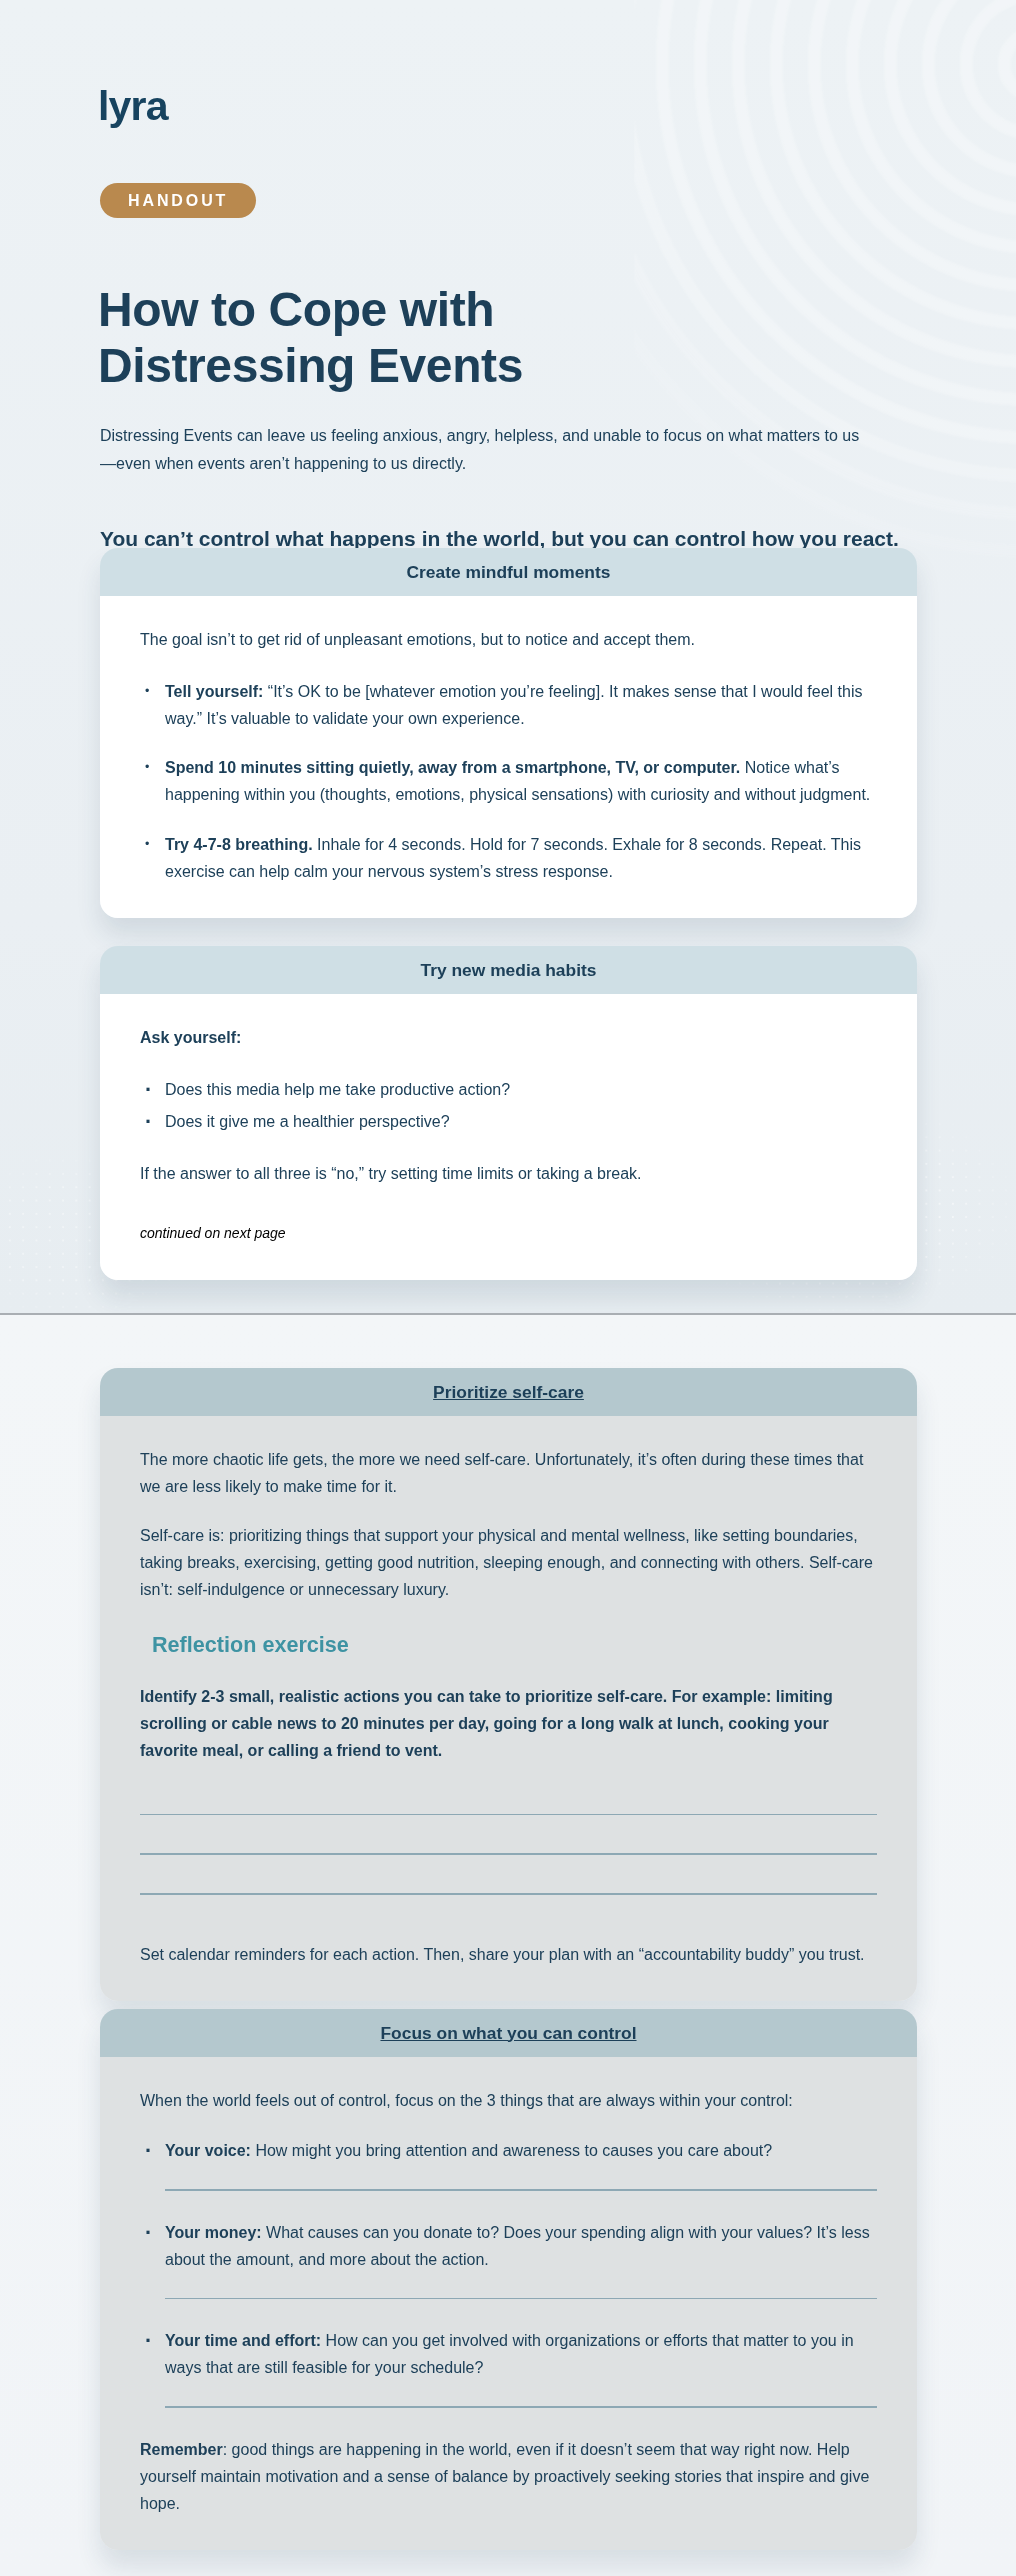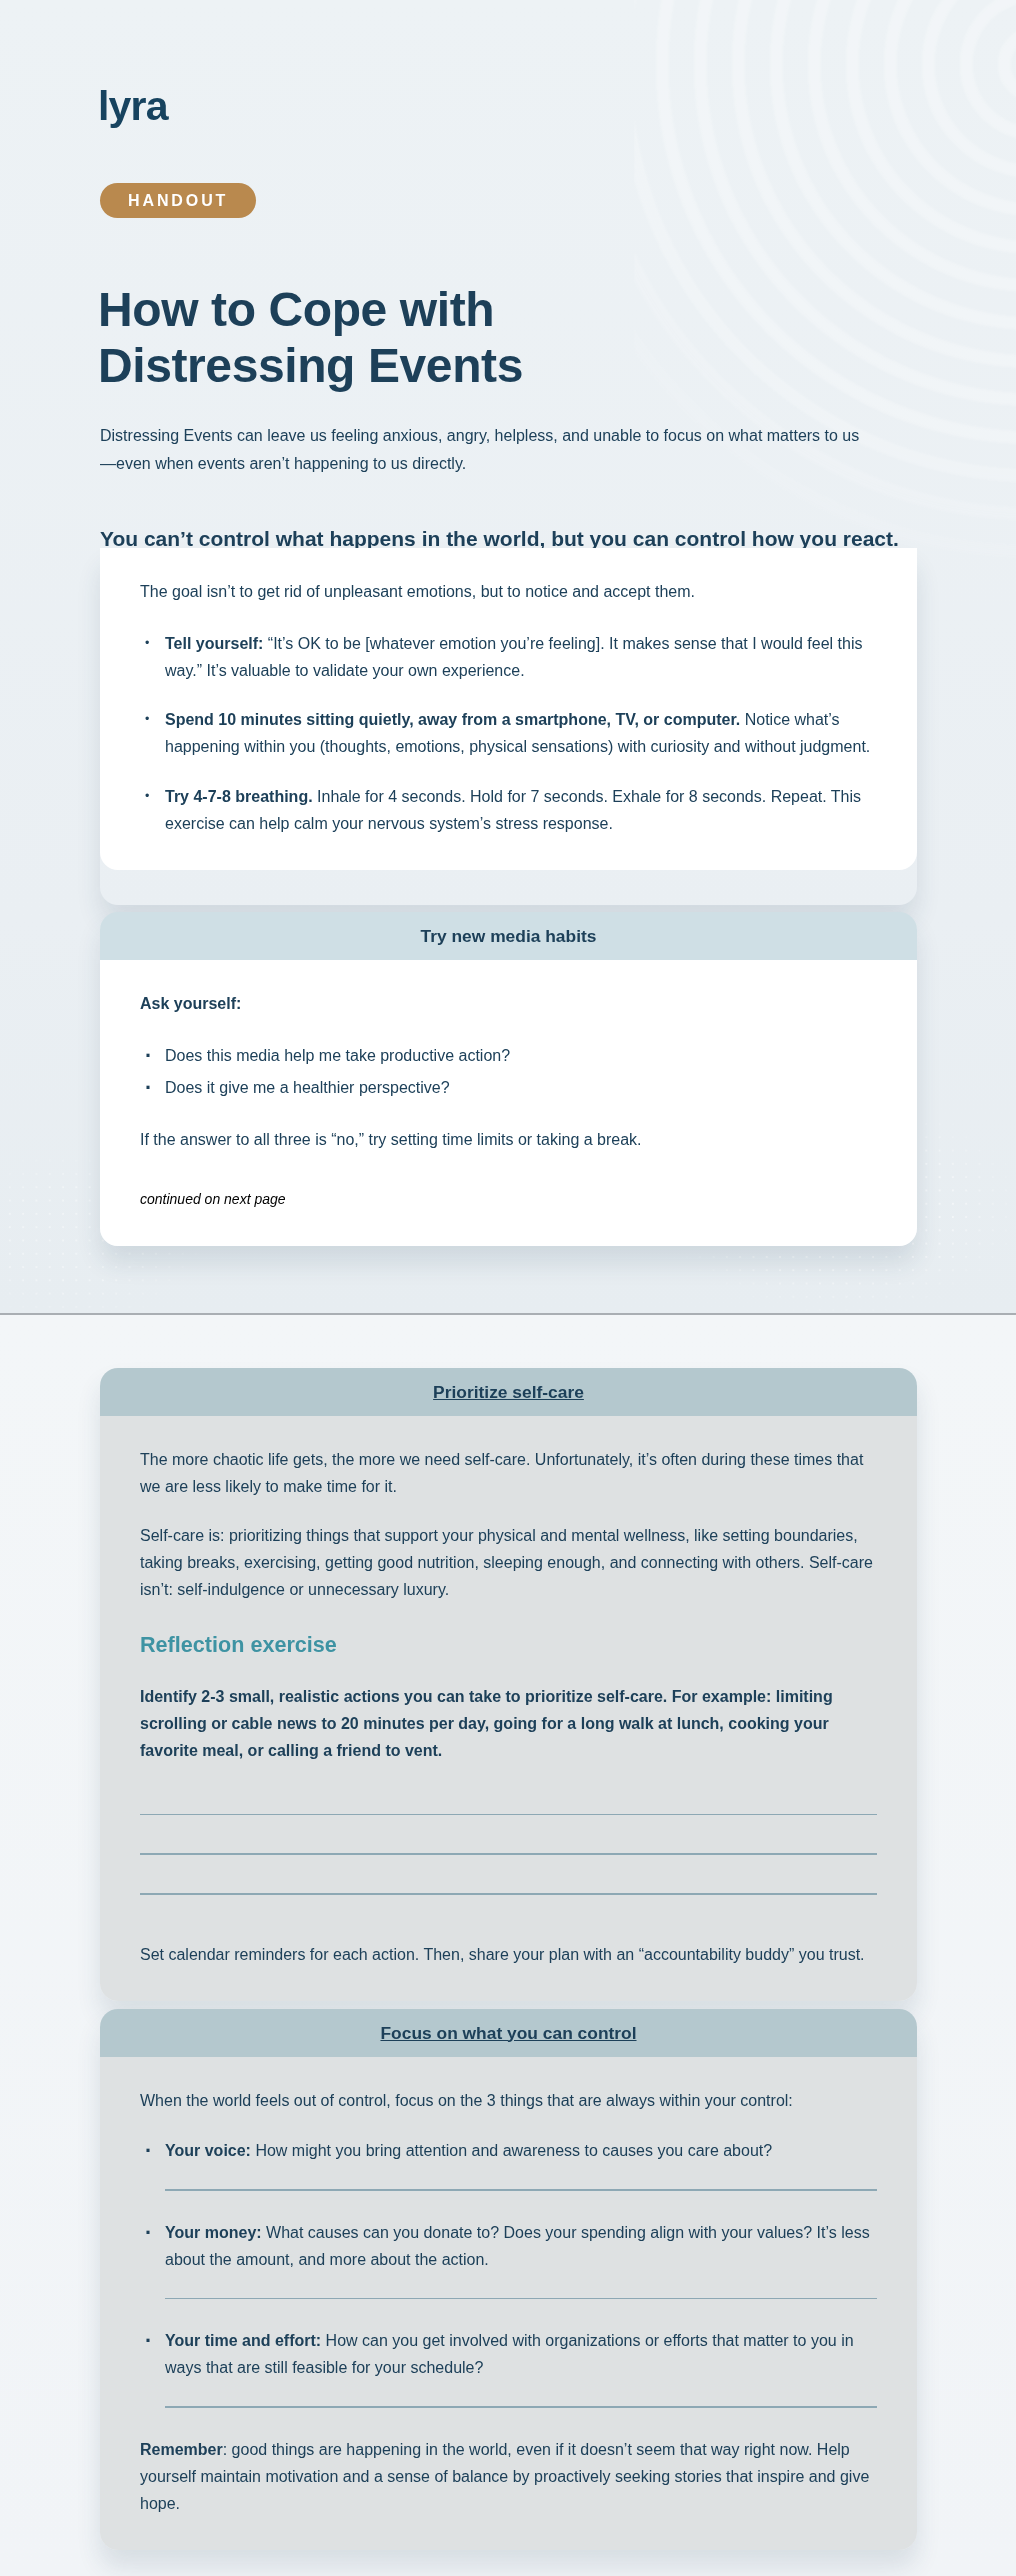--- a/index.html
+++ b/index.html
@@ -68,40 +68,40 @@
     height:48px;border-radius:18px 18px 0 0;
     display:flex;align-items:center;justify-content:center;
   }
   .card-header h2{margin:0;font-size:17.4px;font-weight:700;color:#1d4059;}
   .card-body{border-radius:0 0 18px 18px;padding:30px 40px 33px 40px;font-size:16px;line-height:27px;}
   .card.light .card-header{background:#cfdfe5;}
   .card.light .card-body{background:#ffffff;}
   .card.gray .card-header{background:#b4c8ce;text-decoration:underline;}
   .card.gray .card-body{background:#dee1e2;}
   .card1{top:548px;min-height:357px;}
-  .card2{top:912px;min-height:303px;}
+  .card2{top:946px;min-height:303px;}
   .card3{top:53px;min-height:579px;}
   .card4{top:694px;min-height:498px;}
   .card p{margin:0 0 21.6px 0;}
   .card p:last-child{margin-bottom:0;}
   .b{font-weight:700;}
   
   ul.bullets{list-style:none;margin:25px 0 0 0;padding:0;}
   ul.bullets li{position:relative;padding-left:25px;margin-bottom:22.4px;}
   ul.bullets li:last-child{margin-bottom:0;}
   ul.bullets li::before{content:"•";position:absolute;left:5px;top:0;font-size:12.5px;line-height:27px;color:#1d4059;}
   ul.dots li::before{content:"·";font-size:21.6px;font-weight:700;}
   ul.tight li{margin-bottom:5px;}
   
   .write-line{height:1.7px;background:#7f9dac;opacity:.85;border:none;margin:0;}
   .card3 .write-line{margin:38px 0 0 0;}
   .card3 .lines{margin-top:50px;}
   .card4 .write-line{margin:25px 0 28px 25px;}
   .section-h{
-    margin:28px 0 25px 0;font-size:21.6px;font-weight:700;color:#3e93a3;
+    margin:28px 0 25px 12px;font-size:21.6px;font-weight:700;color:#3e93a3;
   }
   .continued{
     margin-top:33px;font-size:14px;font-style:italic;color:#000000;
   }
   .card2 .card-body > p.lead-p{margin-bottom:25px;}
   .card2 ul.dots{margin-top:8px;}
   .card2 .conclusion{margin-top:25px;}
   .card4 ul.bullets{margin-top:23px;}
   .card4 ul.bullets li{margin-bottom:0;}
   .remember{margin-top:11.6px;}
@@ -123,20 +123,23 @@
     </div>
 
     <h1 class="h1"><span>How to Cope with</span><br>
       <span>Distressing Events</span></h1>
 
     <p class="intro">Distressing Events can leave us feeling anxious, angry, helpless, and unable to focus on what matters to us—even when events aren’t happening to us directly.</p>
 
     <p class="callout">You can’t control what happens in the world, but you can control how you react.</p>
 
     <section class="card light card1">
+      <header class="card-header">
+        <h2>Create mindful moments</h2>
+      </header>
       <div class="card-body">
         <p>The goal isn’t to get rid of unpleasant emotions, but to notice and accept them.</p>
         <ul class="bullets">
           <li><span class="b">Tell yourself:</span><span> “It’s OK to be [whatever emotion you’re feeling]. It makes sense that I would feel this way.” It’s valuable to validate your own experience.</span></li>
           <li><span class="b">Spend 10 minutes sitting quietly, away from a smartphone, TV, or computer.</span><span> Notice what’s happening within you (thoughts, emotions, physical sensations) with curiosity and without judgment.</span></li>
           <li><span class="b">Try 4-7-8 breathing.</span><span> Inhale for 4 seconds. Hold for 7 seconds. Exhale for 8 seconds. Repeat. This exercise can help calm your nervous system’s stress response.</span></li>
         </ul>
       </div>
     </section>
 

